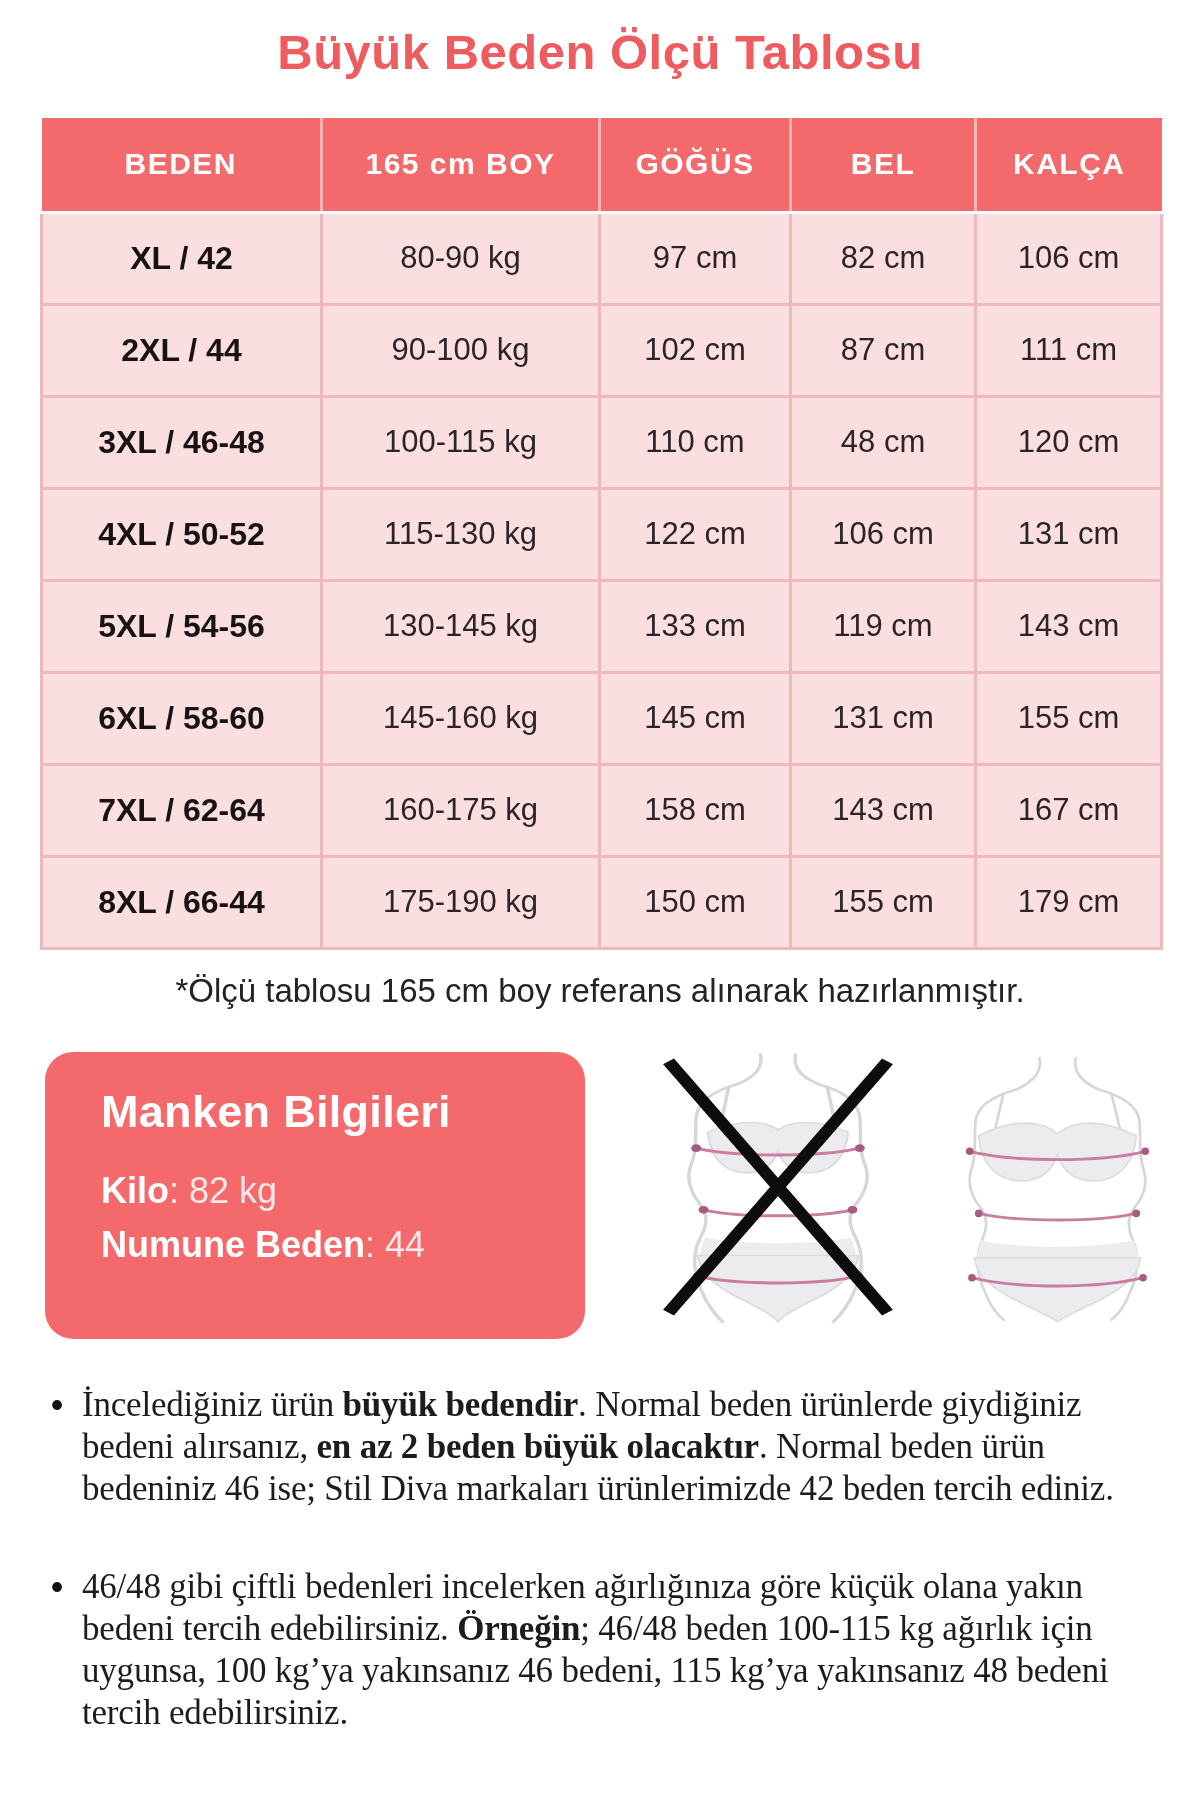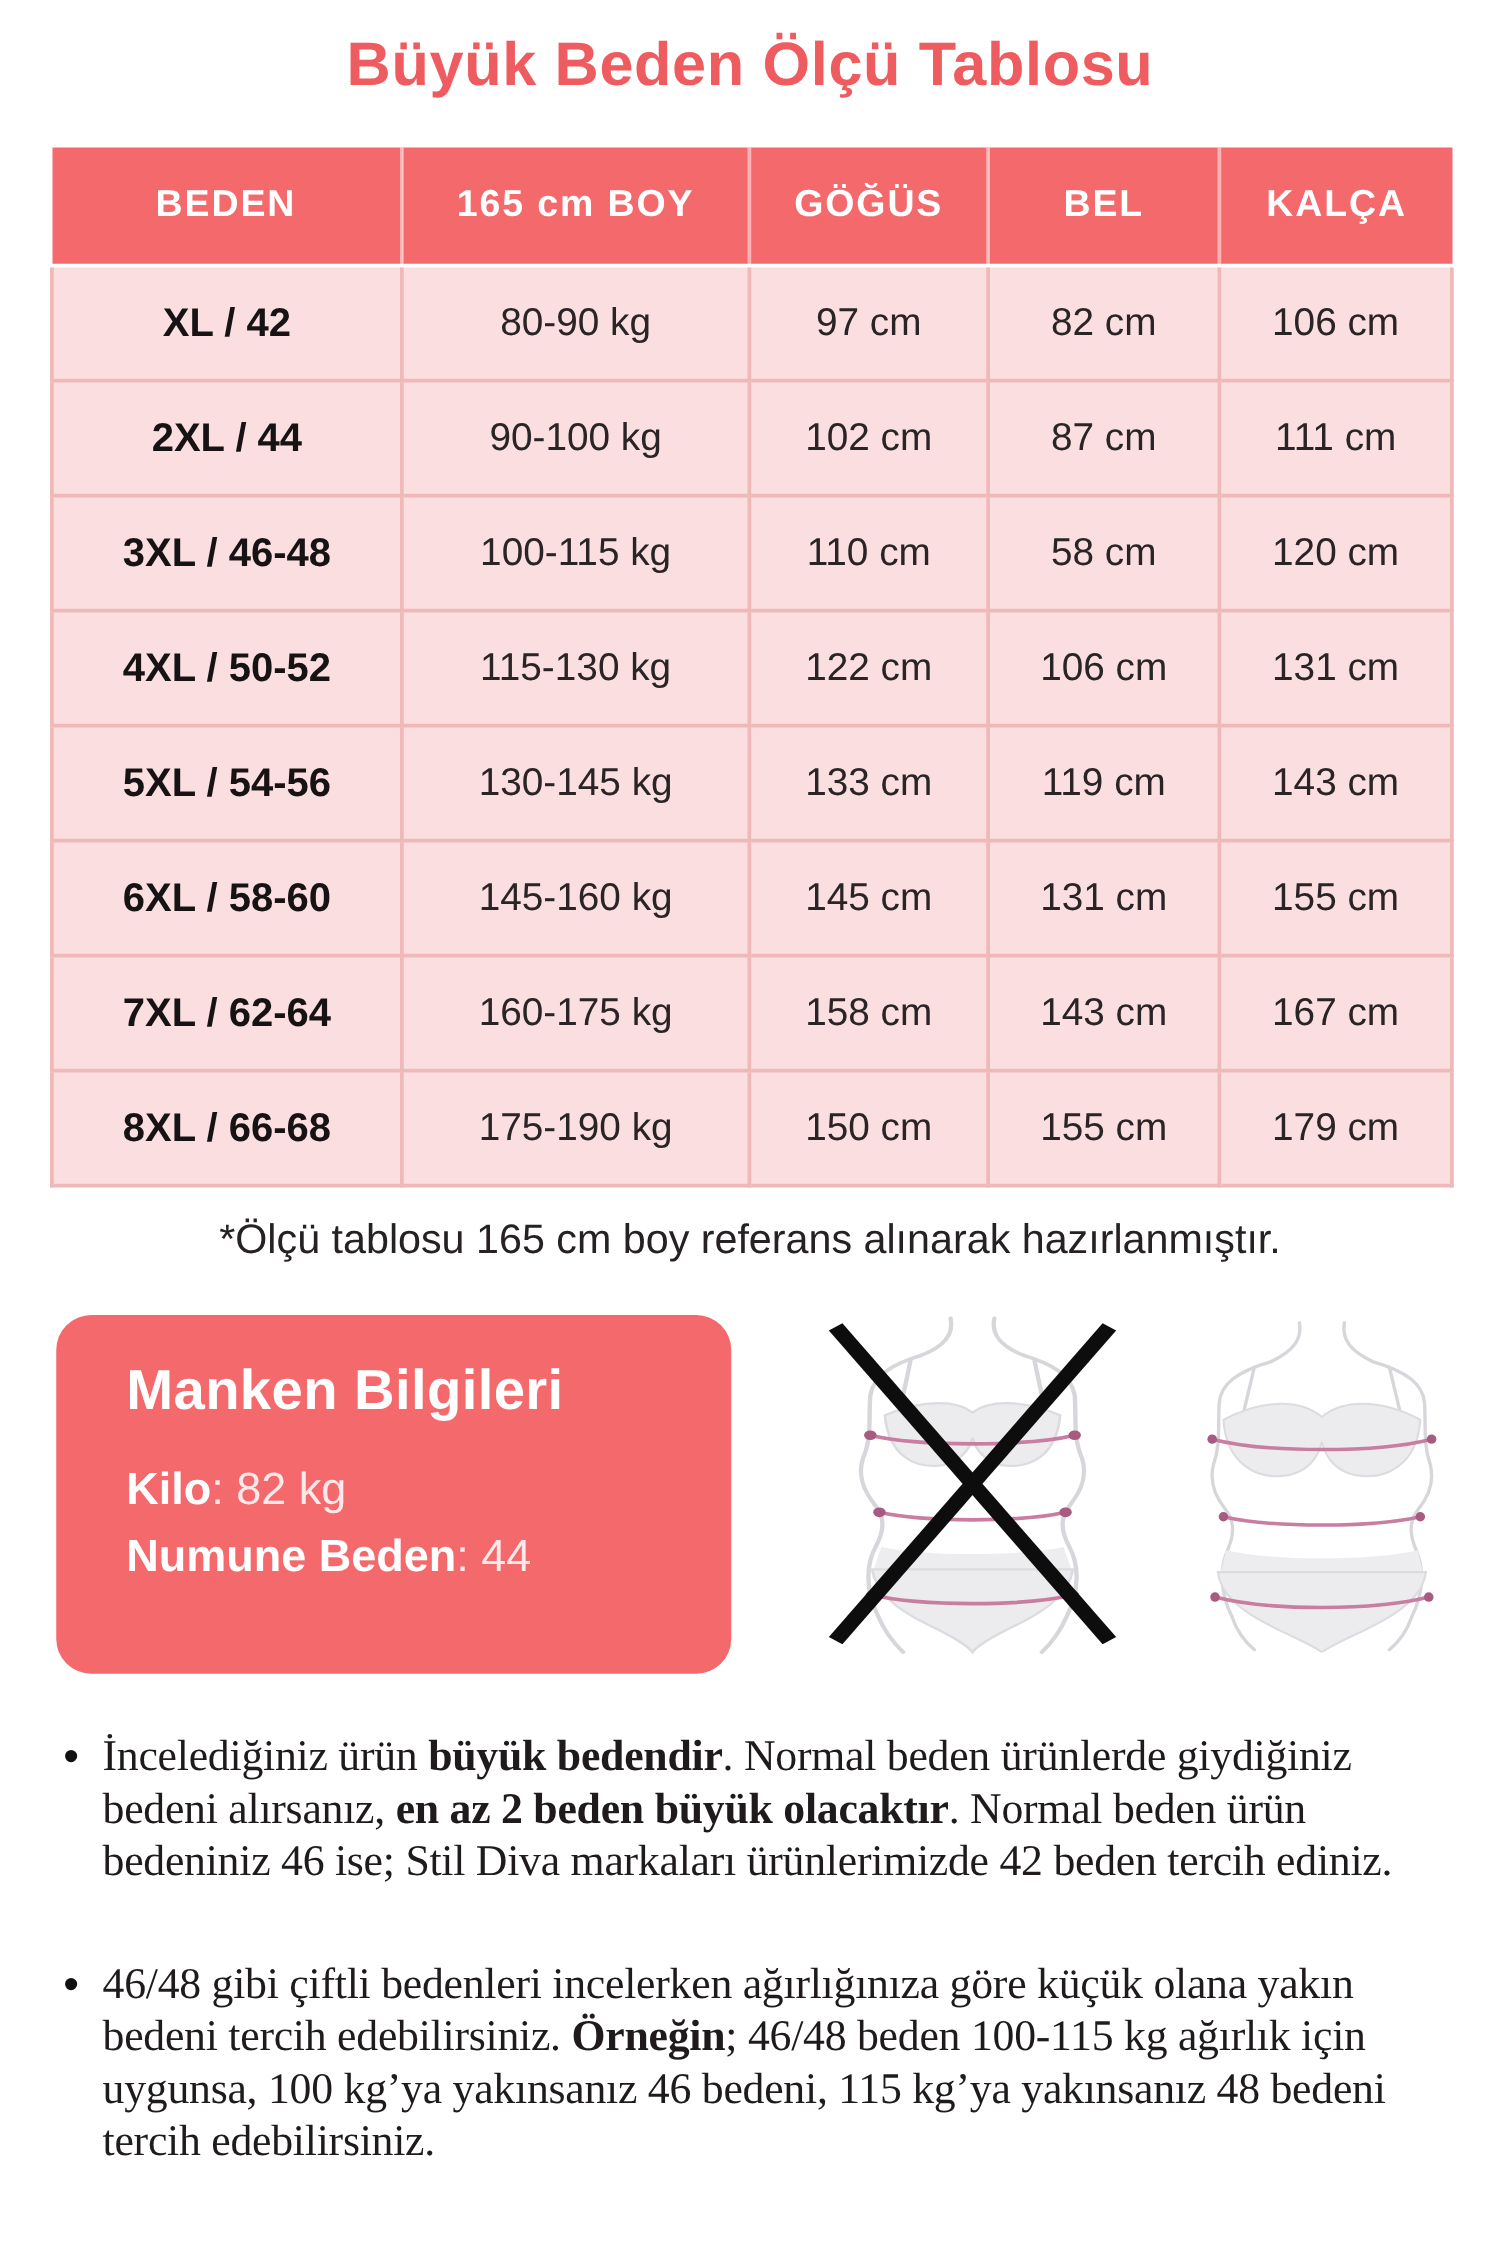--- a/index.html
+++ b/index.html
@@ -125,21 +125,21 @@
           <td>2XL / 44</td>
           <td>90-100 kg</td>
           <td>102 cm</td>
           <td>87 cm</td>
           <td>111 cm</td>
         </tr>
         <tr>
           <td>3XL / 46-48</td>
           <td>100-115 kg</td>
           <td>110 cm</td>
-          <td>58 cm</td>
+          <td>48 cm</td>
           <td>120 cm</td>
         </tr>
         <tr>
           <td>4XL / 50-52</td>
           <td>115-130 kg</td>
           <td>122 cm</td>
           <td>106 cm</td>
           <td>131 cm</td>
         </tr>
         <tr>
@@ -157,21 +157,21 @@
           <td>155 cm</td>
         </tr>
         <tr>
           <td>7XL / 62-64</td>
           <td>160-175 kg</td>
           <td>158 cm</td>
           <td>143 cm</td>
           <td>167 cm</td>
         </tr>
         <tr>
-          <td>8XL / 66-68</td>
+          <td>8XL / 66-44</td>
           <td>175-190 kg</td>
           <td>150 cm</td>
           <td>155 cm</td>
           <td>179 cm</td>
         </tr>
       </tbody>
   </table>
 
   <div class="footnote">*Ölçü tablosu 165 cm boy referans alınarak hazırlanmıştır.</div>
 

